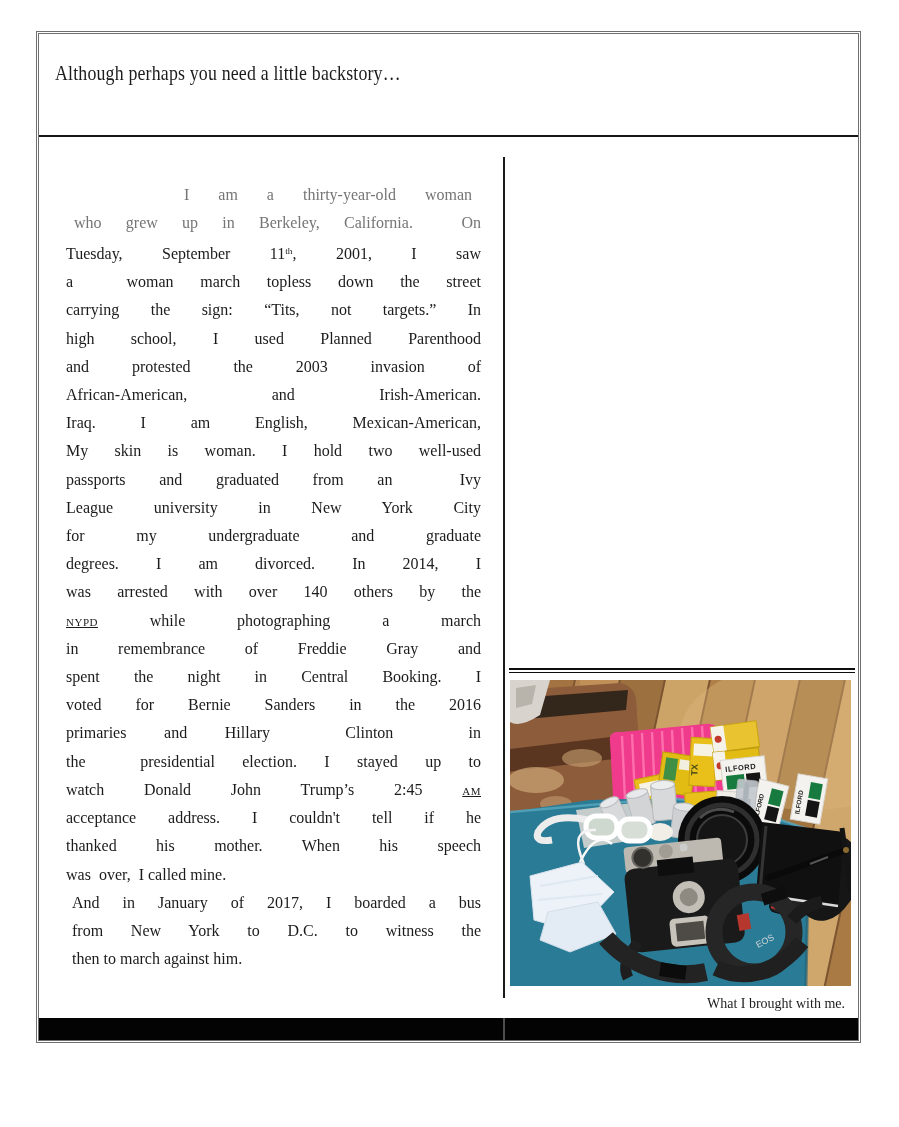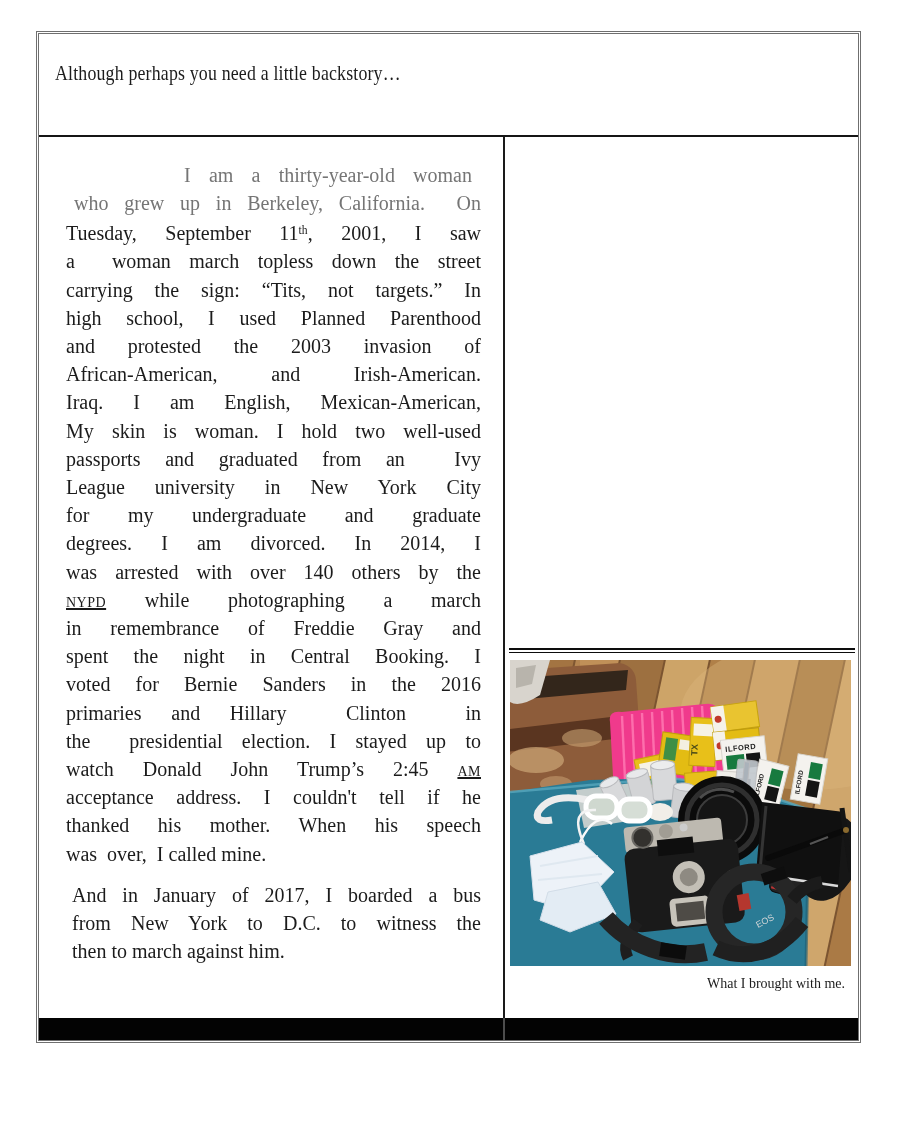--- a/index.html
+++ b/index.html
@@ -1,38 +1,38 @@
 <!DOCTYPE html>
 <html><head>
 <meta charset="utf-8">
 <style>
   * { margin:0; padding:0; box-sizing:border-box; }
   html,body { background:#ffffff; }
   .canvas { position:relative; width:899px; height:1127px; background:#ffffff; overflow:hidden;
             font-family:"Liberation Serif","DejaVu Serif",serif; }
   .page { position:absolute; left:36px; top:31px; width:825px; height:1012px;
-          border:3px double #6f6f6f; background:#ffffff; display:flex; flex-direction:column; }
+          border:3px double #6f6f6f; background:#ffffff; display:flex; flex-direction:column;gap:20px; }
   
   .header-box { height:103px; border-bottom:2px solid #151515; padding:27px 10px 0 16px; flex:none; }
   .header-text { display:inline-block; transform:scaleX(0.85); transform-origin:0 0;
                  font-size:21px; color:#1c1c1c; letter-spacing:0.2px; white-space:nowrap; }
   
   .content { flex:1; display:flex; min-height:0; }
   .col-left { width:466px; flex:none; border-right:2px solid #1a1a1a; padding:24px 22px 0 27px; }
   .col-right { flex:1; display:flex; flex-direction:column; }
   
-  .ln { font-size:20px; line-height:28.2px; color:#1b1b1b; text-align:justify;
+  .ln { font-size:16px; line-height:28.2px; color:#1b1b1b; text-align:justify;
         text-align-last:justify; white-space:pre-wrap; }
   .ln sup { font-size:0.58em; vertical-align:0.5em; }
   .sc { font-variant:small-caps; letter-spacing:0.5px;text-decoration:underline; }
   .gray { color:#757575; }
   .lead { padding-left:118px; padding-right:9px; }
   .g2 { padding-left:8px; }
   .p2 { padding-left:6px; }
-  .gap { margin-top:13px; }
+  .gap { }
   .end { text-align-last:left; }
   
   .fig-spacer { height:511px; flex:none; }
   .fig-rule { height:5px; margin:0 3px 0 4px; border-top:2px solid #0d0d0d;
               border-bottom:1px solid #0d0d0d; flex:none; }
   .photo { width:341px; height:306px; margin:7px 0 0 5px; flex:none; overflow:hidden; }
   .photo svg { display:block; }
   .caption { text-align:right; padding-right:13px; margin-top:10px;
              font-size:14px; color:#1c1c1c; }
   

